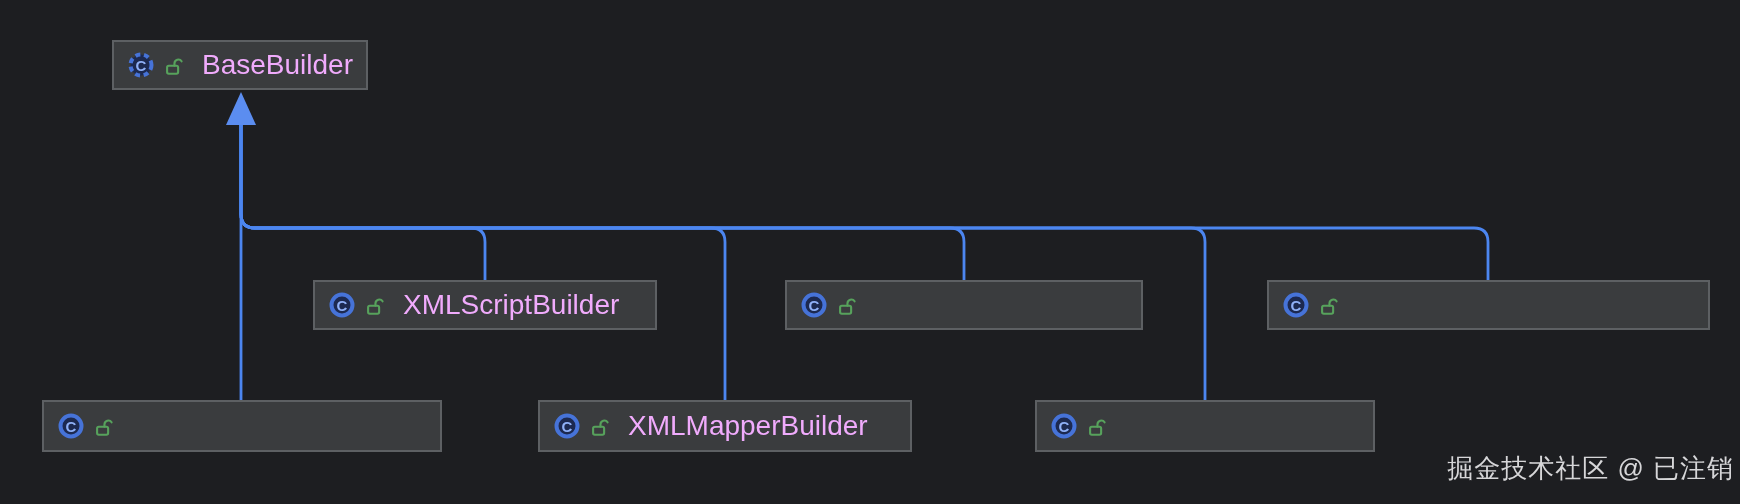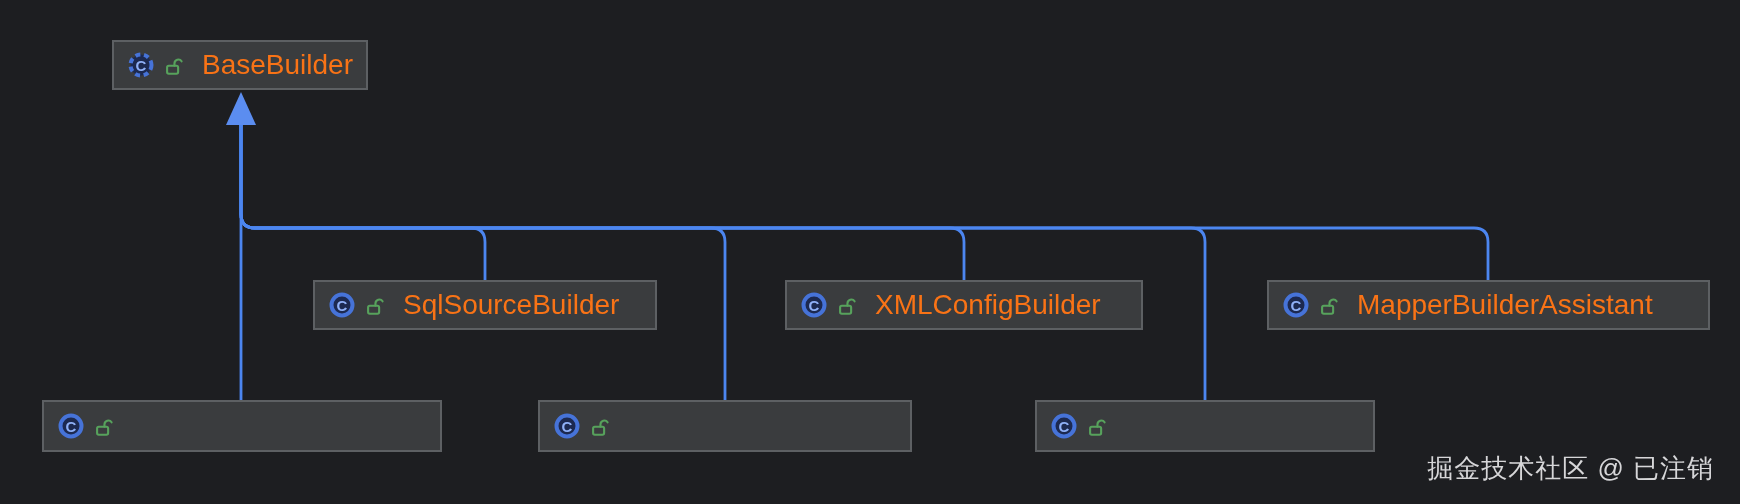--- a/index.html
+++ b/index.html
@@ -36,38 +36,38 @@
     box-sizing: border-box;
     background: #3a3c3e;
     border: 2px solid #5d6063;
     display: flex;
     align-items: center;
     padding-left: 13px;
     gap: 10px;
     cursor: default;
   }
   .node .label {
-    color: #f97316;
+    color: #f0abfc;
     font-size: 28px;
     white-space: nowrap;
     padding-left: 6px;
   }
   .cicon { width: 28px; height: 28px; flex: 0 0 auto; }
   .licon { width: 21px; height: 21px; flex: 0 0 auto; }
   
   .n0 { left: 112px; top: 40px;  width: 256px; height: 50px; }
   .n1 { left: 313px; top: 280px; width: 344px; height: 50px; }
   .n2 { left: 785px; top: 280px; width: 358px; height: 50px; }
   .n3 { left: 1267px;top: 280px; width: 443px; height: 50px; }
   .n4 { left: 42px;  top: 400px; width: 400px; height: 52px; }
   .n5 { left: 538px; top: 400px; width: 374px; height: 52px; }
   .n6 { left: 1035px;top: 400px; width: 340px; height: 52px; }
   .watermark {
     position: absolute;
-    right: 26px;
+    right: 6px;
     bottom: 18px;
     color: #d6d6d8;
     font-size: 26px;
     letter-spacing: 1px;
     white-space: nowrap;
   }
 </style>
 </head>
 <body>
 
@@ -97,45 +97,43 @@
 
   <div class="node n1">
     <svg class="cicon" viewBox="0 0 28 28">
       <circle cx="14" cy="14" r="10.5" fill="#1c2950" stroke="#4673d8" stroke-width="4"></circle>
       <text x="14" y="19.5" text-anchor="middle" font-size="15" font-weight="bold" fill="#8fb0f7">C</text>
     </svg>
     <svg class="licon" viewBox="0 0 20 20">
       <rect x="2" y="10.2" width="10.5" height="7.6" rx="1.6" fill="none" stroke="#57a25c" stroke-width="2"></rect>
       <path d="M9 10.2 V8 A3.7 3.7 0 0 1 15.8 6" fill="none" stroke="#57a25c" stroke-width="2" stroke-linecap="round"></path>
     </svg>
-    <span class="label">SqlSourceBuilder</span>
+    <span class="label">XMLScriptBuilder</span>
   </div>
 
   <div class="node n2">
     <svg class="cicon" viewBox="0 0 28 28">
       <circle cx="14" cy="14" r="10.5" fill="#1c2950" stroke="#4673d8" stroke-width="4"></circle>
       <text x="14" y="19.5" text-anchor="middle" font-size="15" font-weight="bold" fill="#8fb0f7">C</text>
     </svg>
     <svg class="licon" viewBox="0 0 20 20">
       <rect x="2" y="10.2" width="10.5" height="7.6" rx="1.6" fill="none" stroke="#57a25c" stroke-width="2"></rect>
       <path d="M9 10.2 V8 A3.7 3.7 0 0 1 15.8 6" fill="none" stroke="#57a25c" stroke-width="2" stroke-linecap="round"></path>
     </svg>
-    <span class="label">XMLConfigBuilder</span>
   </div>
 
   <div class="node n3">
     <svg class="cicon" viewBox="0 0 28 28">
       <circle cx="14" cy="14" r="10.5" fill="#1c2950" stroke="#4673d8" stroke-width="4"></circle>
       <text x="14" y="19.5" text-anchor="middle" font-size="15" font-weight="bold" fill="#8fb0f7">C</text>
     </svg>
     <svg class="licon" viewBox="0 0 20 20">
       <rect x="2" y="10.2" width="10.5" height="7.6" rx="1.6" fill="none" stroke="#57a25c" stroke-width="2"></rect>
       <path d="M9 10.2 V8 A3.7 3.7 0 0 1 15.8 6" fill="none" stroke="#57a25c" stroke-width="2" stroke-linecap="round"></path>
     </svg>
-    <span class="label">MapperBuilderAssistant</span>
   </div>
 
   <div class="node n4">
     <svg class="cicon" viewBox="0 0 28 28">
       <circle cx="14" cy="14" r="10.5" fill="#1c2950" stroke="#4673d8" stroke-width="4"></circle>
       <text x="14" y="19.5" text-anchor="middle" font-size="15" font-weight="bold" fill="#8fb0f7">C</text>
     </svg>
     <svg class="licon" viewBox="0 0 20 20">
       <rect x="2" y="10.2" width="10.5" height="7.6" rx="1.6" fill="none" stroke="#57a25c" stroke-width="2"></rect>
       <path d="M9 10.2 V8 A3.7 3.7 0 0 1 15.8 6" fill="none" stroke="#57a25c" stroke-width="2" stroke-linecap="round"></path>
@@ -144,20 +142,21 @@
 
   <div class="node n5">
     <svg class="cicon" viewBox="0 0 28 28">
       <circle cx="14" cy="14" r="10.5" fill="#1c2950" stroke="#4673d8" stroke-width="4"></circle>
       <text x="14" y="19.5" text-anchor="middle" font-size="15" font-weight="bold" fill="#8fb0f7">C</text>
     </svg>
     <svg class="licon" viewBox="0 0 20 20">
       <rect x="2" y="10.2" width="10.5" height="7.6" rx="1.6" fill="none" stroke="#57a25c" stroke-width="2"></rect>
       <path d="M9 10.2 V8 A3.7 3.7 0 0 1 15.8 6" fill="none" stroke="#57a25c" stroke-width="2" stroke-linecap="round"></path>
     </svg>
+    <span class="label">XMLMapperBuilder</span>
   </div>
 
   <div class="node n6">
     <svg class="cicon" viewBox="0 0 28 28">
       <circle cx="14" cy="14" r="10.5" fill="#1c2950" stroke="#4673d8" stroke-width="4"></circle>
       <text x="14" y="19.5" text-anchor="middle" font-size="15" font-weight="bold" fill="#8fb0f7">C</text>
     </svg>
     <svg class="licon" viewBox="0 0 20 20">
       <rect x="2" y="10.2" width="10.5" height="7.6" rx="1.6" fill="none" stroke="#57a25c" stroke-width="2"></rect>
       <path d="M9 10.2 V8 A3.7 3.7 0 0 1 15.8 6" fill="none" stroke="#57a25c" stroke-width="2" stroke-linecap="round"></path>

